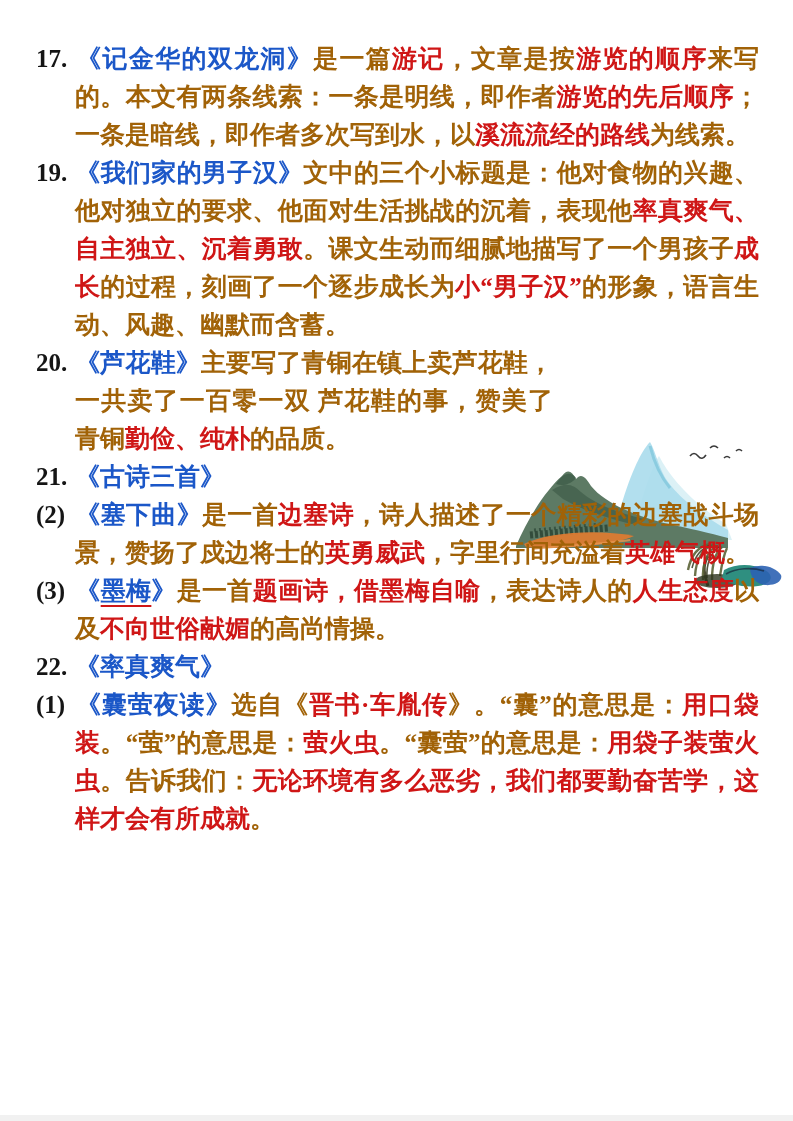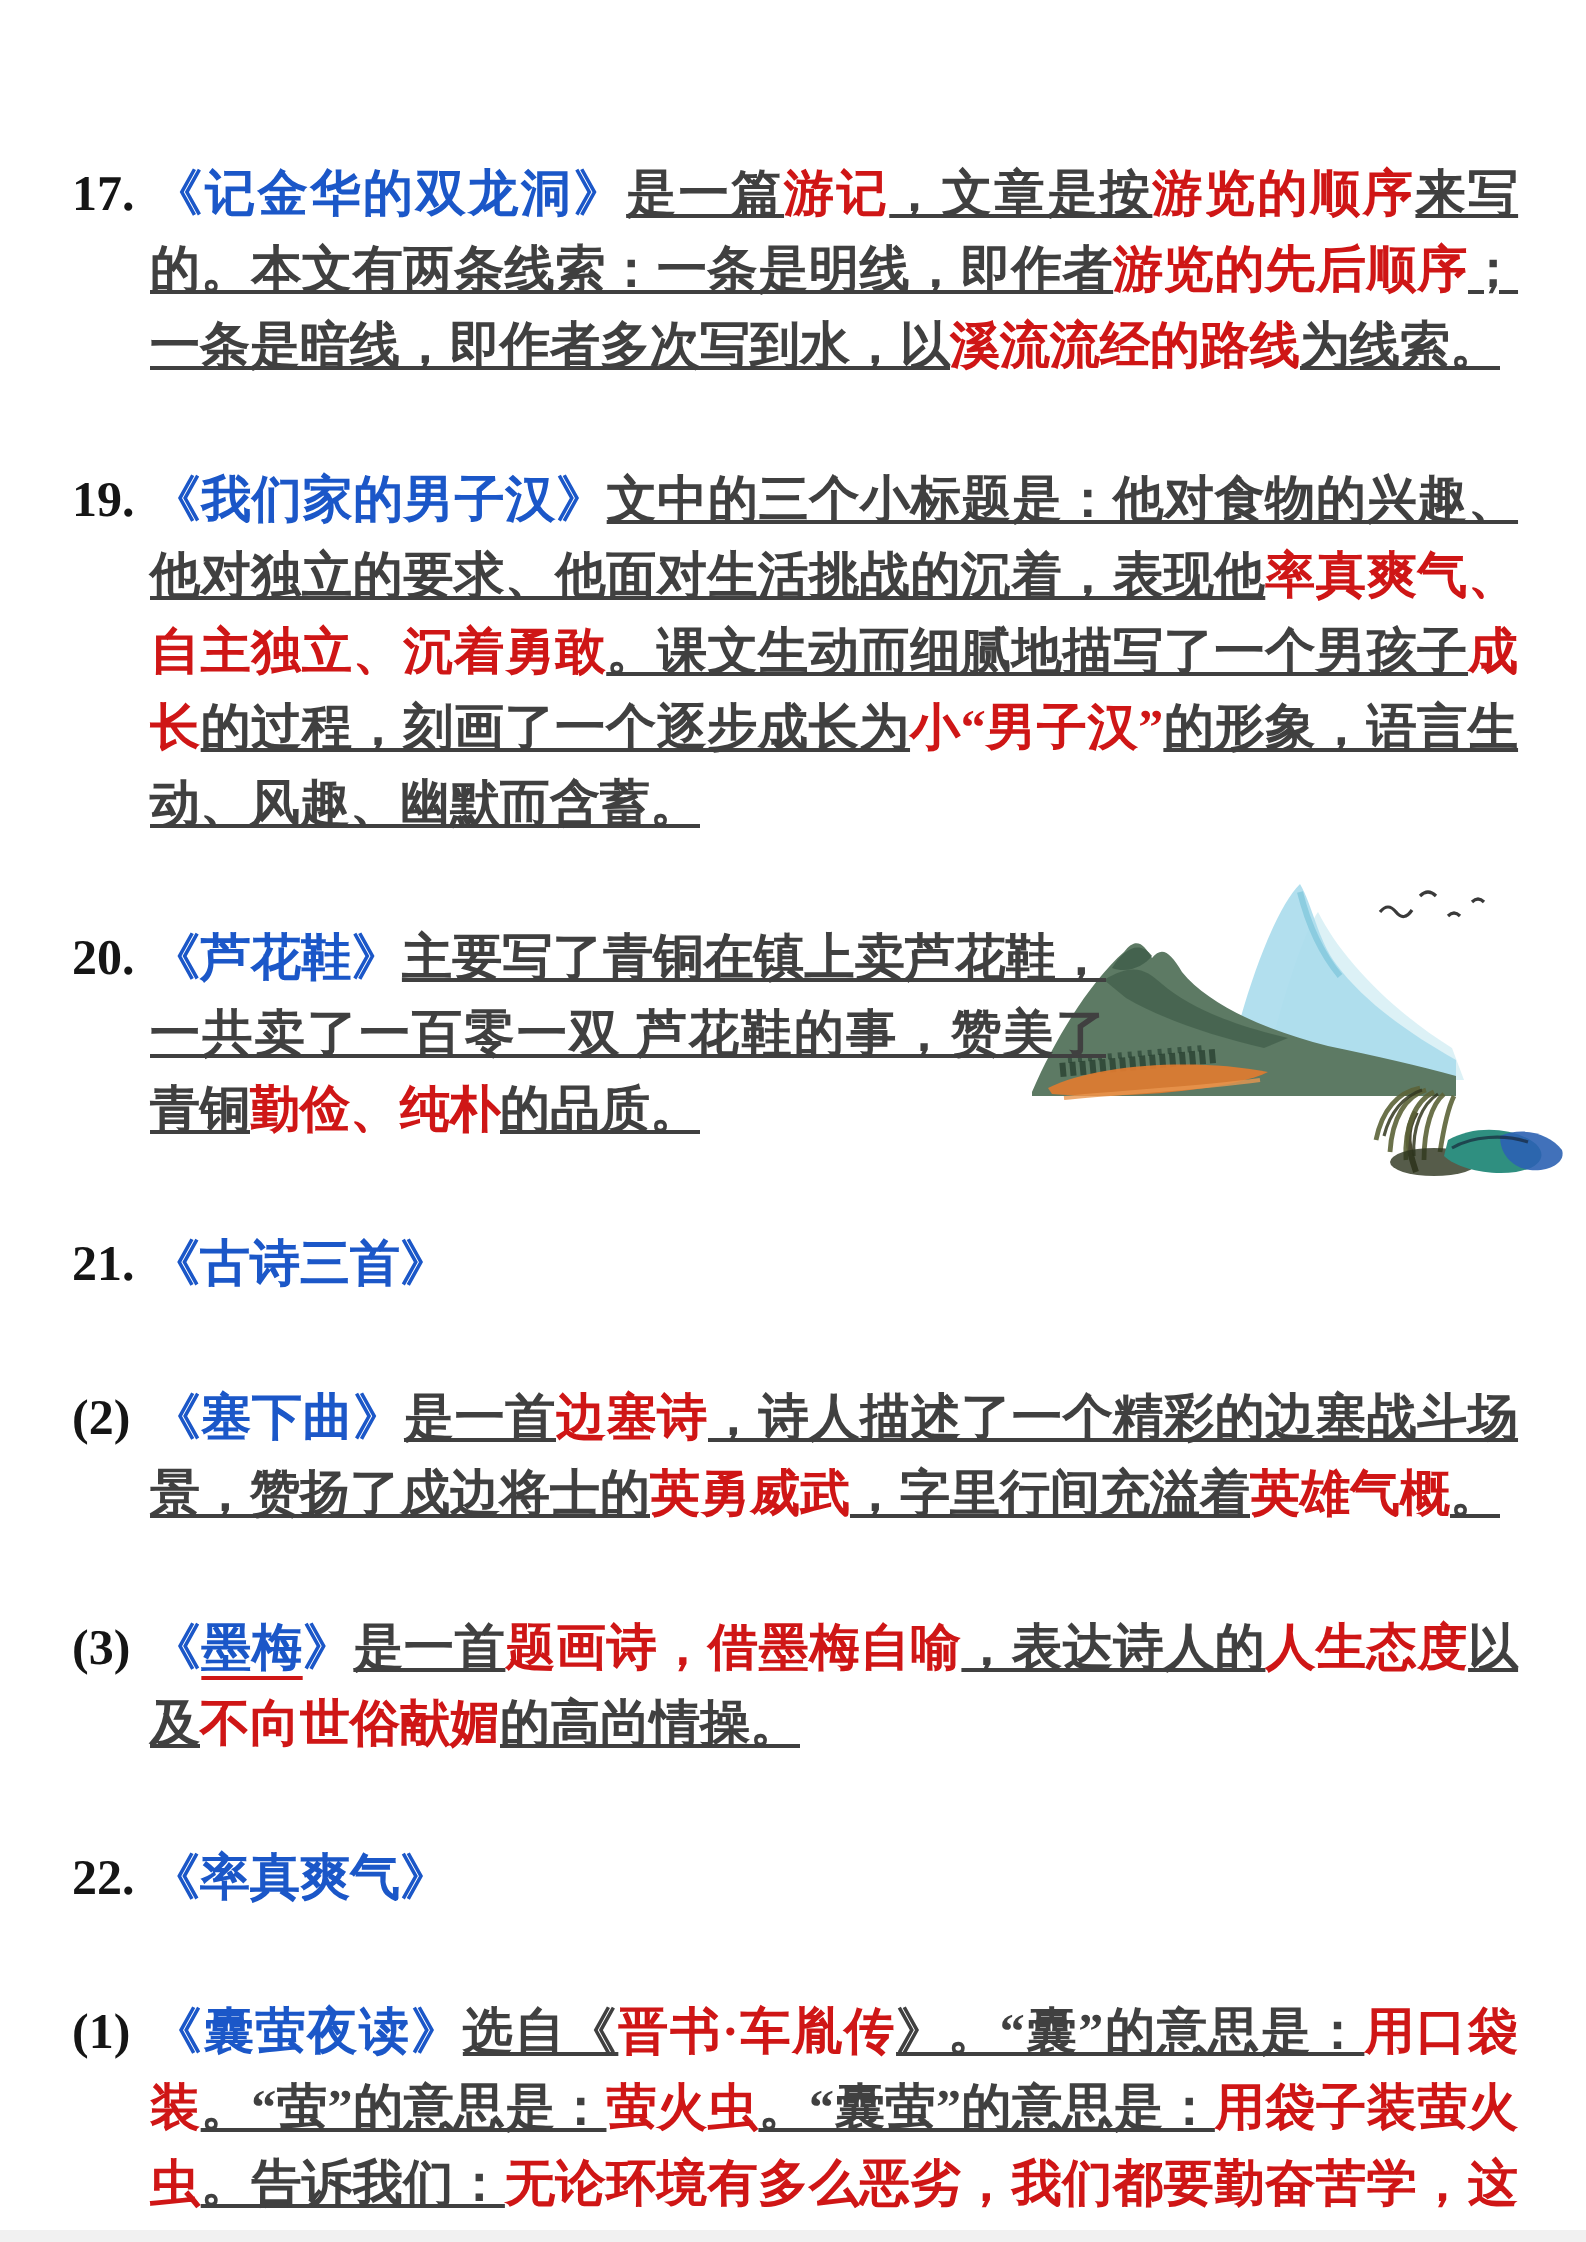--- a/index.html
+++ b/index.html
@@ -21,24 +21,23 @@
     padding-left: 39px;
     font-size: 25px;
     line-height: 38px;
     text-align: justify;
   }
   .note-item .num {
     display: inline-block;
     width: 39px;
     margin-left: -39px;
     letter-spacing: 0;
-    margin-top: 39px;
   }
   .note-item.narrow { max-width: 478px; }
-  .seg-black { color: #404040; text-decoration: underline; }
+  .seg-black { color: #a16207; }
   .seg-title { color: #1b57c8; }
   .seg-red {
     color: #cf1616;
     text-decoration-color: #cf1616;
     text-decoration-thickness: 2px;
     text-underline-offset: 6px;
   }
   .seg-red-plain { color: #cf1616; }
   .seg-title-underline {
     color: #1b57c8;

